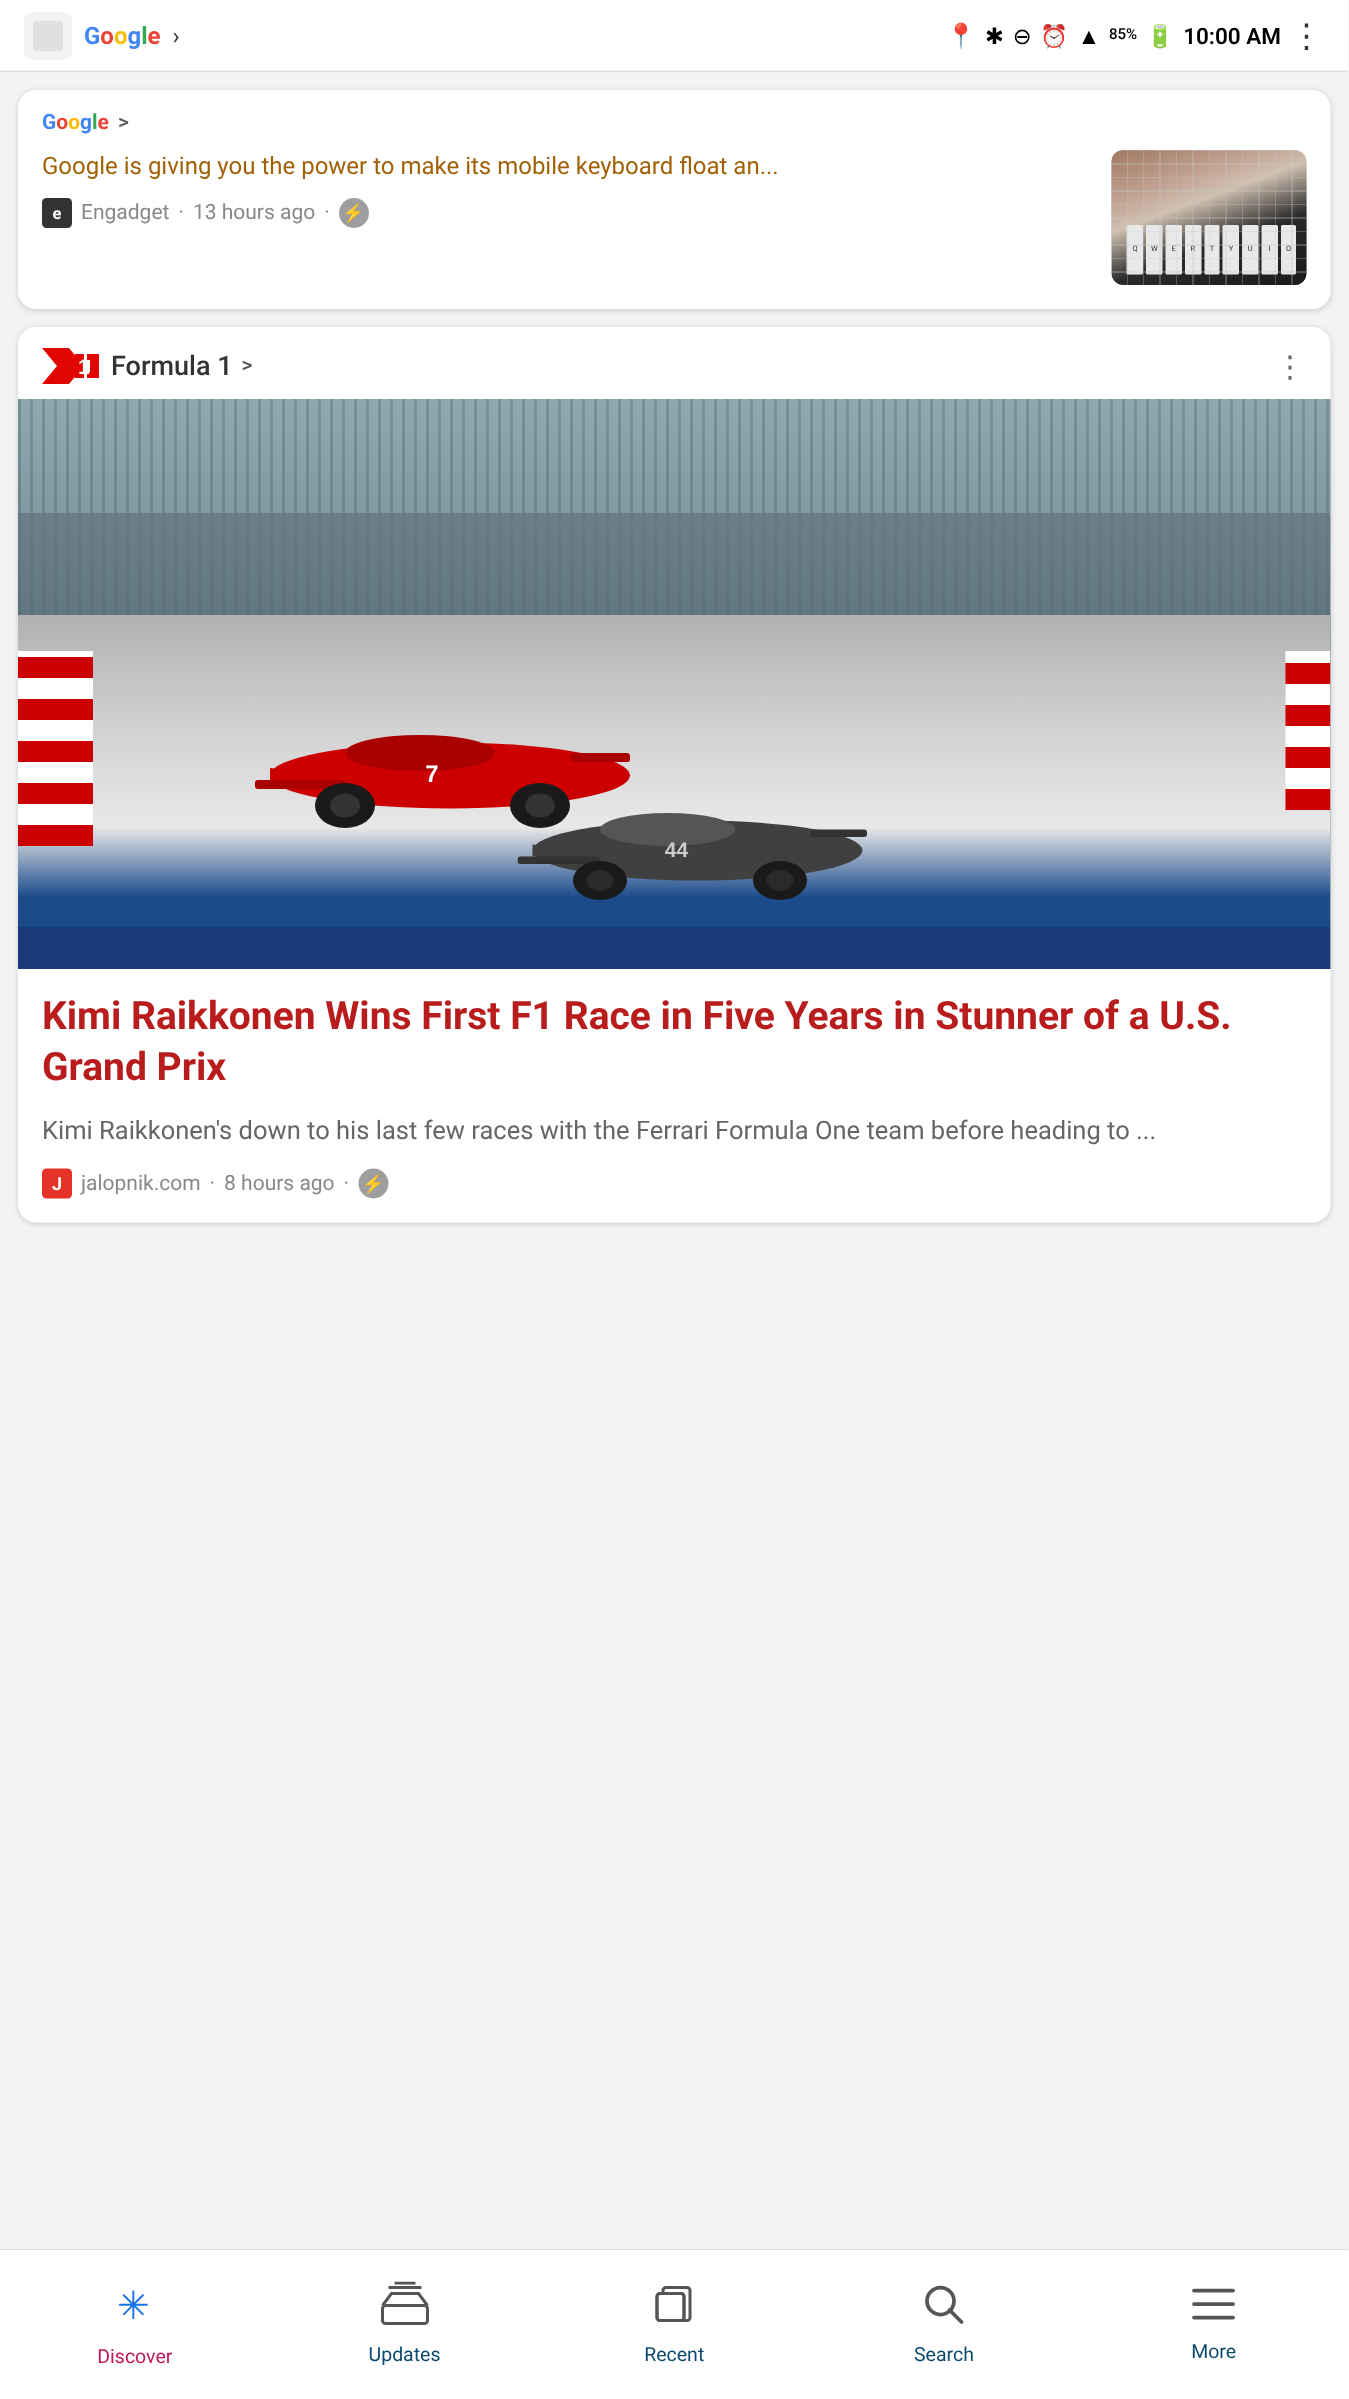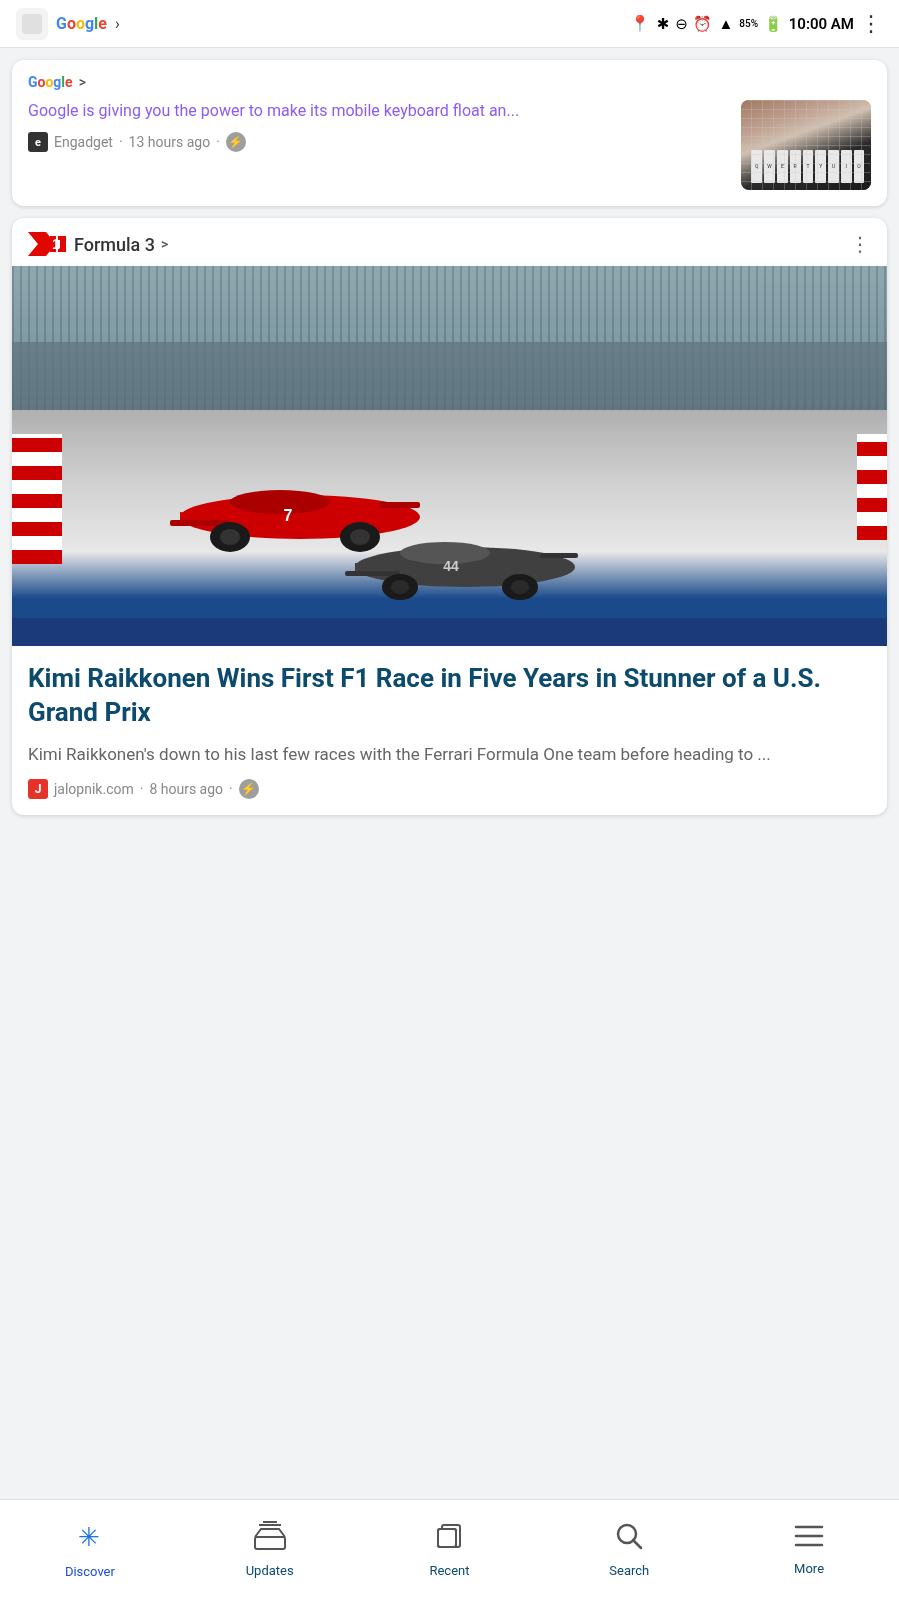--- a/index.html
+++ b/index.html
@@ -118,21 +118,21 @@
     }
     .card-title {
       font-size: 22px;
       font-weight: 700;
       color: #1a1a1a;
       line-height: 1.3;
       margin-bottom: 8px;
     }
     .card-description {
       font-size: 16px;
-      color: #8b5cf6;
+      color: #a16207;
       line-height: 1.4;
       margin-bottom: 10px;
     }
     .card-meta {
       display: flex;
       align-items: center;
       gap: 6px;
       font-size: 14px;
       color: #888;
     }
@@ -277,21 +277,21 @@
       height: 12%;
       background: #1a3a7a;
     }
 
     .card-content {
       padding: 16px 16px 16px 16px;
     }
     .card-title-large {
       font-size: 26px;
       font-weight: 700;
-      color: #0c4a6e;
+      color: #b91c1c;
       line-height: 1.3;
       margin-bottom: 12px;
     }
     .card-desc-large {
       font-size: 17px;
       color: #666;
       line-height: 1.5;
       margin-bottom: 12px;
     }
 
@@ -322,21 +322,21 @@
       color: #555;
     }
     .nav-icon.active {
       color: #1a73e8;
     }
     .nav-label {
       font-size: 13px;
       color: #0c4a6e;
     }
     .nav-label.active {
-      color: #1d4ed8;
+      color: #be185d;
     }
   </style>
 </head>
 <body>
 
 <div class="status-bar">
   <div class="status-bar-left">
     <div style="width:32px;height:32px;background:#f1f3f4;border-radius:6px;display:flex;align-items:center;justify-content:center;">
       <svg width="20" height="20" viewBox="0 0 20 20">
           <rect width="20" height="20" fill="#e0e0e0" rx="3"></rect>
@@ -410,21 +410,21 @@
           <rect width="40" height="24" fill="transparent"></rect>
 
           <polygon points="0,0 18,0 28,12 18,24 0,24 10,12" fill="#e10600"></polygon>
           <rect x="22" y="4" width="6" height="16" fill="#e10600"></rect>
           <rect x="30" y="4" width="2" height="4" fill="#e10600"></rect>
           <rect x="30" y="16" width="2" height="4" fill="#e10600"></rect>
           <rect x="32" y="4" width="6" height="16" fill="#e10600"></rect>
 
           <text x="24" y="17" font-size="14" font-weight="bold" fill="white" font-family="Arial">1</text>
         </svg>
-        <span style="font-size:18px;font-weight:500;color:#333;">Formula 3</span>
+        <span style="font-size:18px;font-weight:500;color:#333;">Formula 1</span>
         <span class="card-source-chevron">&gt;</span>
       </div>
       <span class="three-dots-card">⋮</span>
     </div>
 
     <div class="f1-image">
       <div class="f1-scene">
 
         <div class="crowd-bg"></div>
         <div class="crowd-dots"></div>

